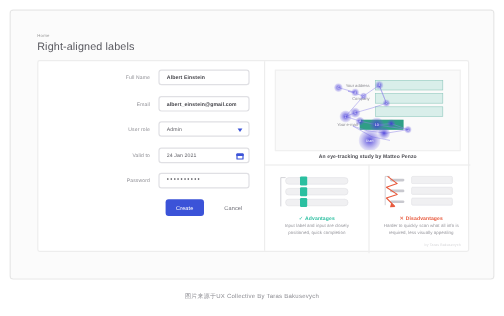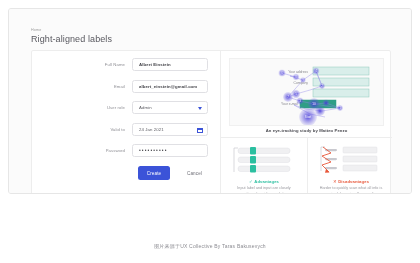--- a/index.html
+++ b/index.html
@@ -3,21 +3,21 @@
 <meta charset="utf-8">
 <style>
   html,body{margin:0;padding:0;}
   body{
     width:420px;height:263px;overflow:hidden;
     background:#ffffff;
     font-family:"Liberation Sans","DejaVu Sans",sans-serif;
     -webkit-font-smoothing:antialiased;
   }
   .frame{
-    position:absolute;left:8px;top:8px;width:404px;height:186px;
+    position:absolute;left:8px;top:8px;width:404px;height:225px;
     background:#fdfdfd;border:1px solid #e6e6e6;border-radius:3px;
     box-sizing:border-box;overflow:hidden;
   }
   .page{
     position:absolute;left:0;top:0;right:0;bottom:0;
     background:#fbfbfb;
   }
   
   .breadcrumb{
     position:absolute;left:22px;top:19px;

